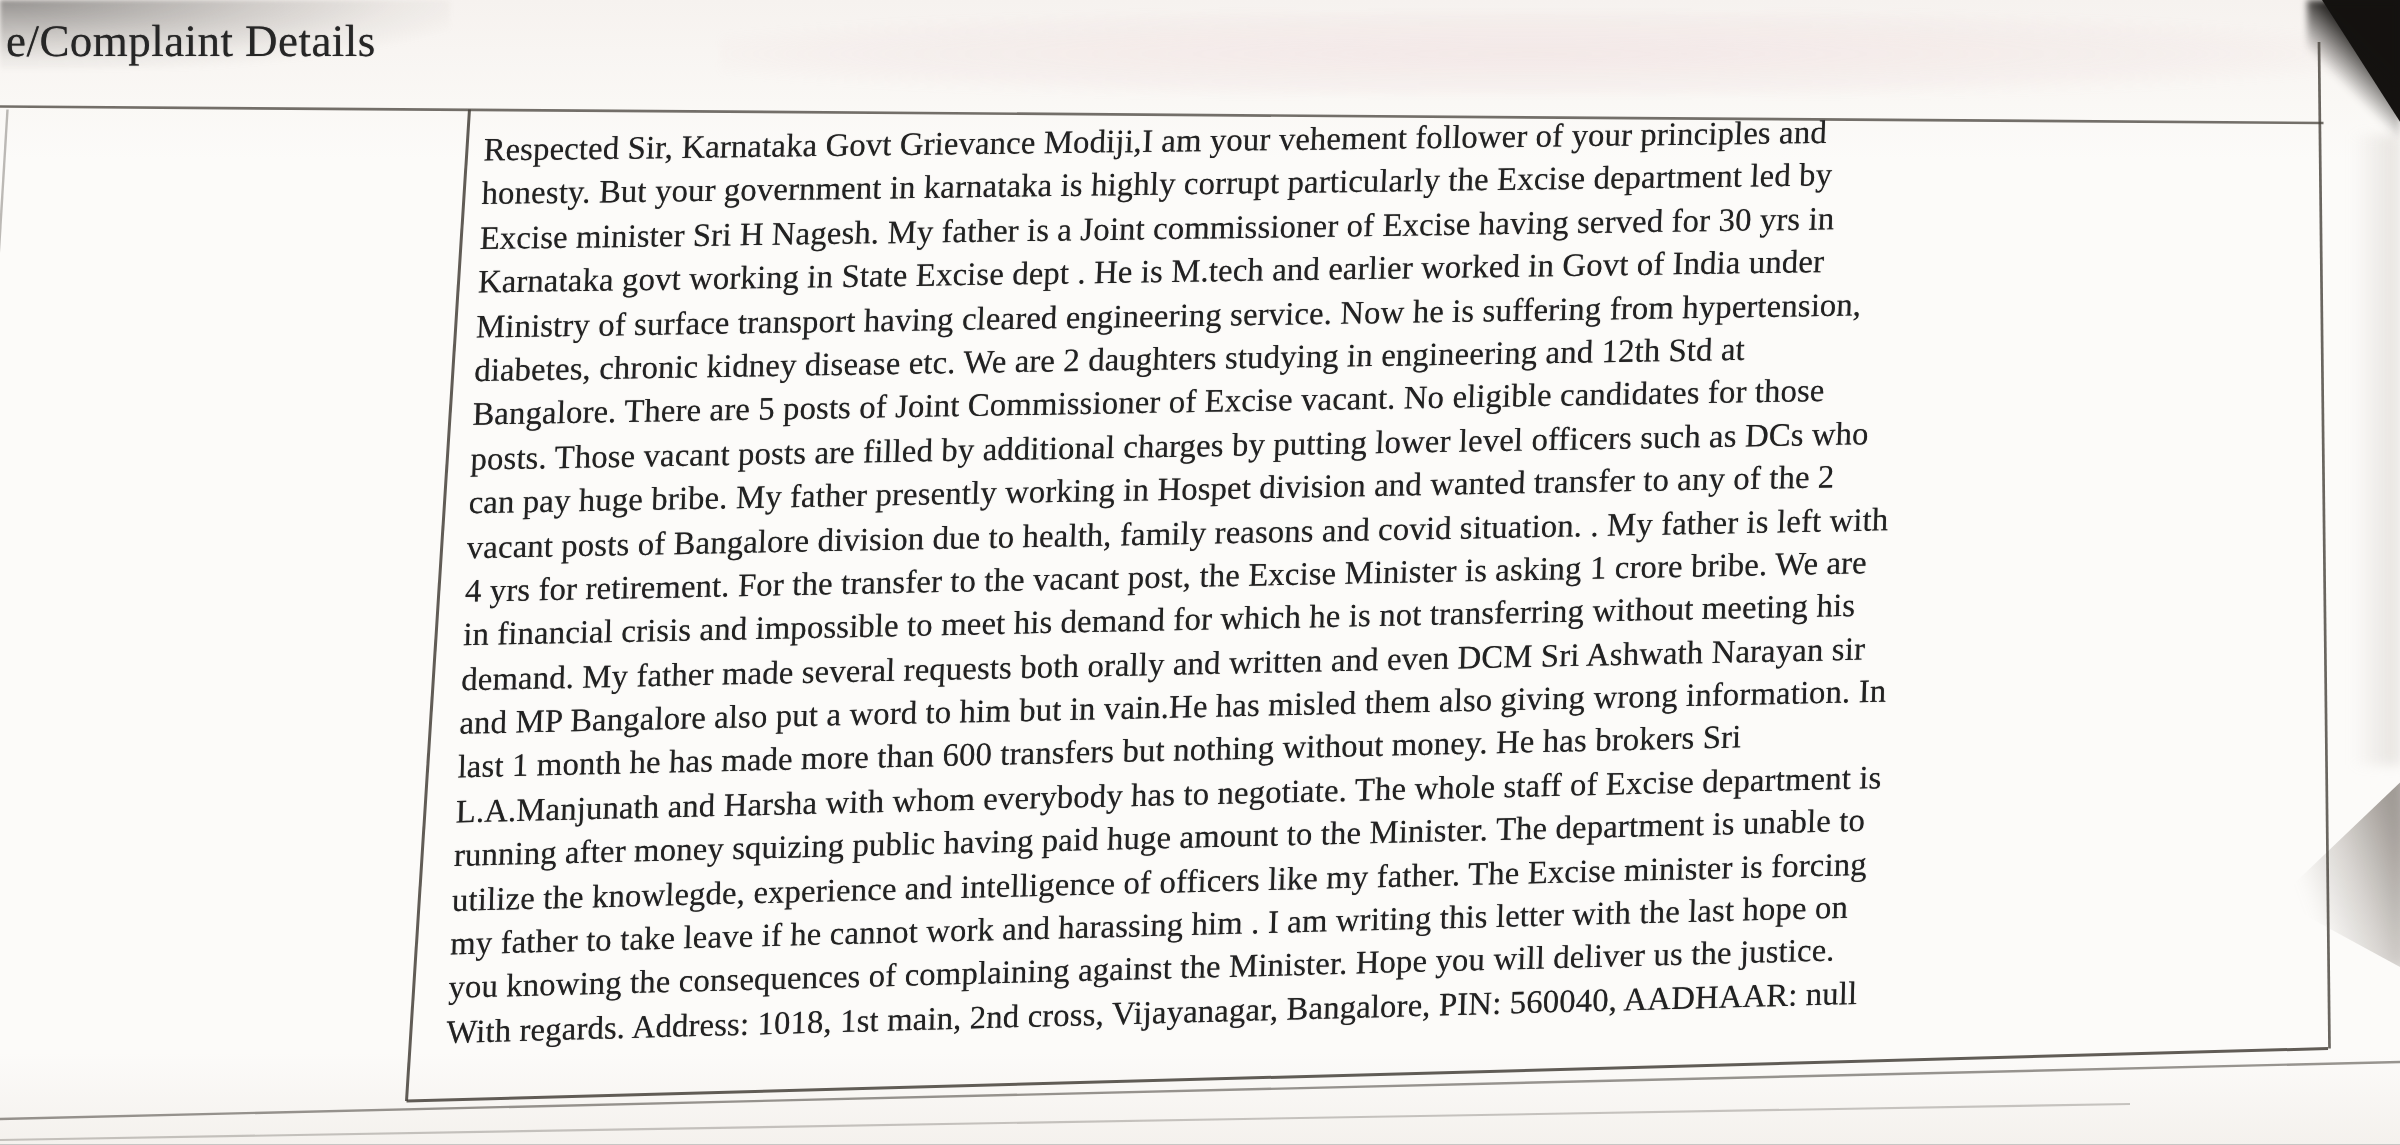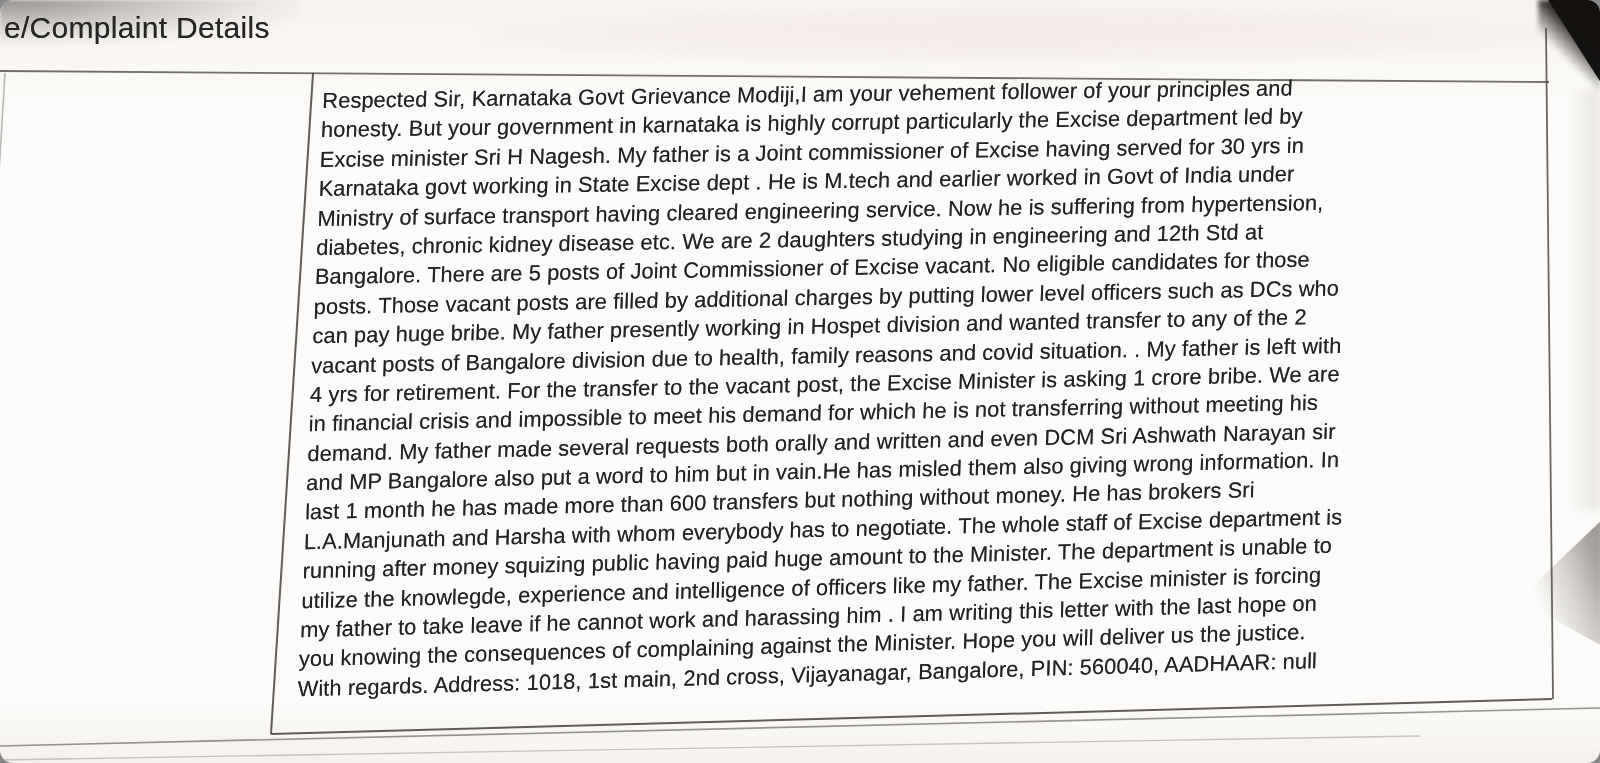--- a/index.html
+++ b/index.html
@@ -1,22 +1,21 @@
 <!DOCTYPE html>
 <html><head>
 <meta charset="utf-8">
 <style>
   html,body{margin:0;padding:0;background:#888;}
   .stage{
     position:relative;width:1600px;height:763px;overflow:hidden;
     background:
       linear-gradient(180deg, #f6f2ef 0%, #faf8f5 9%, #fcfbf9 14%, #fcfbf9 92%, #f4f1ed 100%),
       #f7f5f2;
-    font-family:Liberation Sans, sans-serif;
-    border-radius:13px;
+    font-family:Liberation Serif, serif;
   }
   
   .grain-band{
     position:absolute;left:480px;top:8px;width:1080px;height:56px;
     background:radial-gradient(ellipse at 50% 50%, rgba(226,186,192,.20), rgba(226,186,192,.10) 55%, transparent 80%);
     filter:blur(2px);
   }
   
   .shadow-topleft{
     position:absolute;left:0;top:0;width:300px;height:46px;

